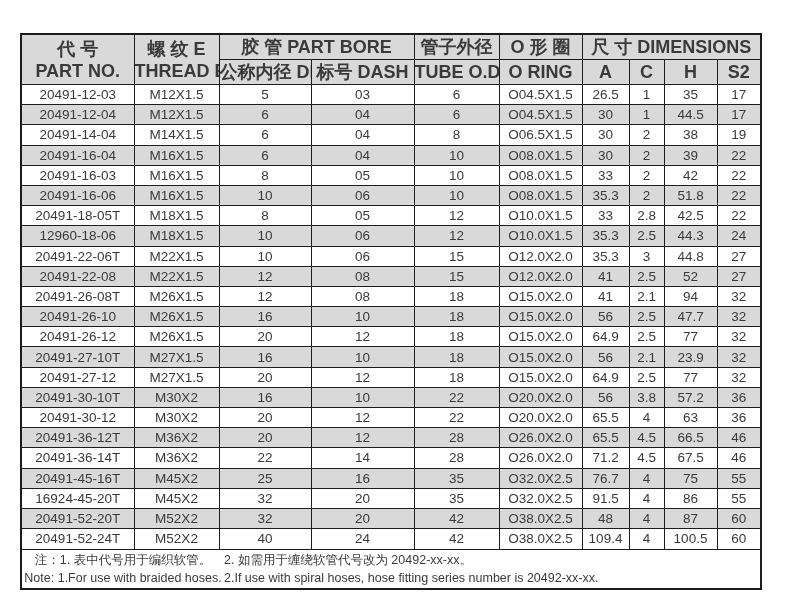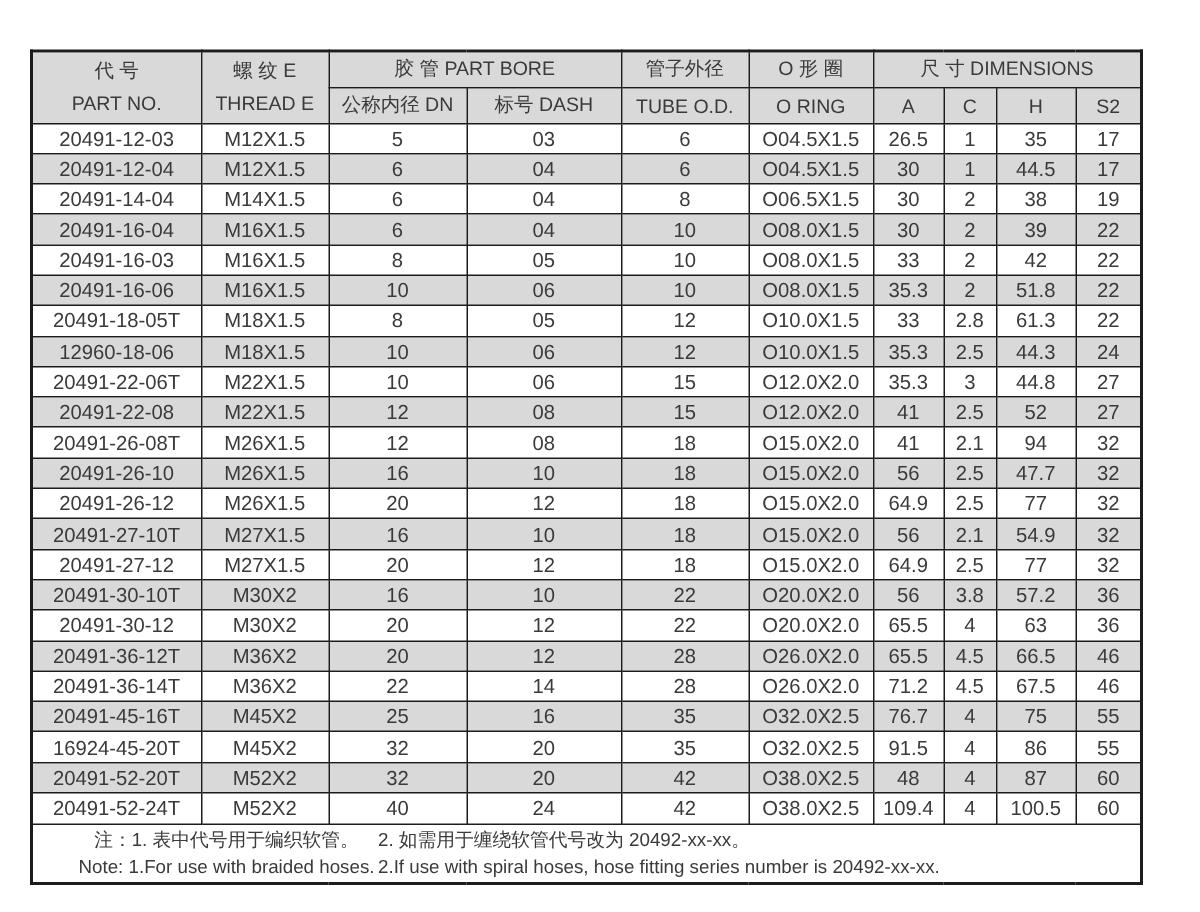--- a/index.html
+++ b/index.html
@@ -30,38 +30,38 @@
     padding: 0;
     text-align: center;
     vertical-align: middle;
     color: #3a3a3a;
     overflow: hidden;
     white-space: nowrap;
   }
   thead tr { height: 24px; }
   thead th {
     background: #d9d9d9;
-    font-weight: normal;
-    font-size: 13px;
+    font-weight: bold;
+    font-size: 18px;
   }
   thead th .hline { line-height: 22px; }
   tbody td {
     font-size: 13.5px;
     background: #ffffff;
   }
   tbody tr.stripe td { background: #d9d9d9; }
   tr.notes-row { height: 40px; }
   td.notes-cell {
     background: #ffffff !important;
     text-align: left;
     padding: 2px 6px;
     font-size: 12.5px;
     white-space: nowrap;
   }
-  .note-line { display: flex; line-height: 18px; margin-left: 28px; }
+  .note-line { display: flex; line-height: 18px; }
   .note-first { display: inline-block; width: 202px; flex: 0 0 202px; }
   .note-second { display: inline-block; }
 </style>
 </head>
 <body>
 
 <div class="page">
   <table class="spec">
     <colgroup>
       <col style="width:113px">
@@ -176,21 +176,21 @@
         </tr>
         <tr>
           <td>20491-18-05T</td>
           <td>M18X1.5</td>
           <td>8</td>
           <td>05</td>
           <td>12</td>
           <td>O10.0X1.5</td>
           <td>33</td>
           <td>2.8</td>
-          <td>61.3</td>
+          <td>42.5</td>
           <td>22</td>
         </tr>
         <tr class="stripe">
           <td>12960-18-06</td>
           <td>M18X1.5</td>
           <td>10</td>
           <td>06</td>
           <td>12</td>
           <td>O10.0X1.5</td>
           <td>35.3</td>
@@ -260,21 +260,21 @@
         </tr>
         <tr class="stripe">
           <td>20491-27-10T</td>
           <td>M27X1.5</td>
           <td>16</td>
           <td>10</td>
           <td>18</td>
           <td>O15.0X2.0</td>
           <td>56</td>
           <td>2.1</td>
-          <td>54.9</td>
+          <td>23.9</td>
           <td>32</td>
         </tr>
         <tr>
           <td>20491-27-12</td>
           <td>M27X1.5</td>
           <td>20</td>
           <td>12</td>
           <td>18</td>
           <td>O15.0X2.0</td>
           <td>64.9</td>

